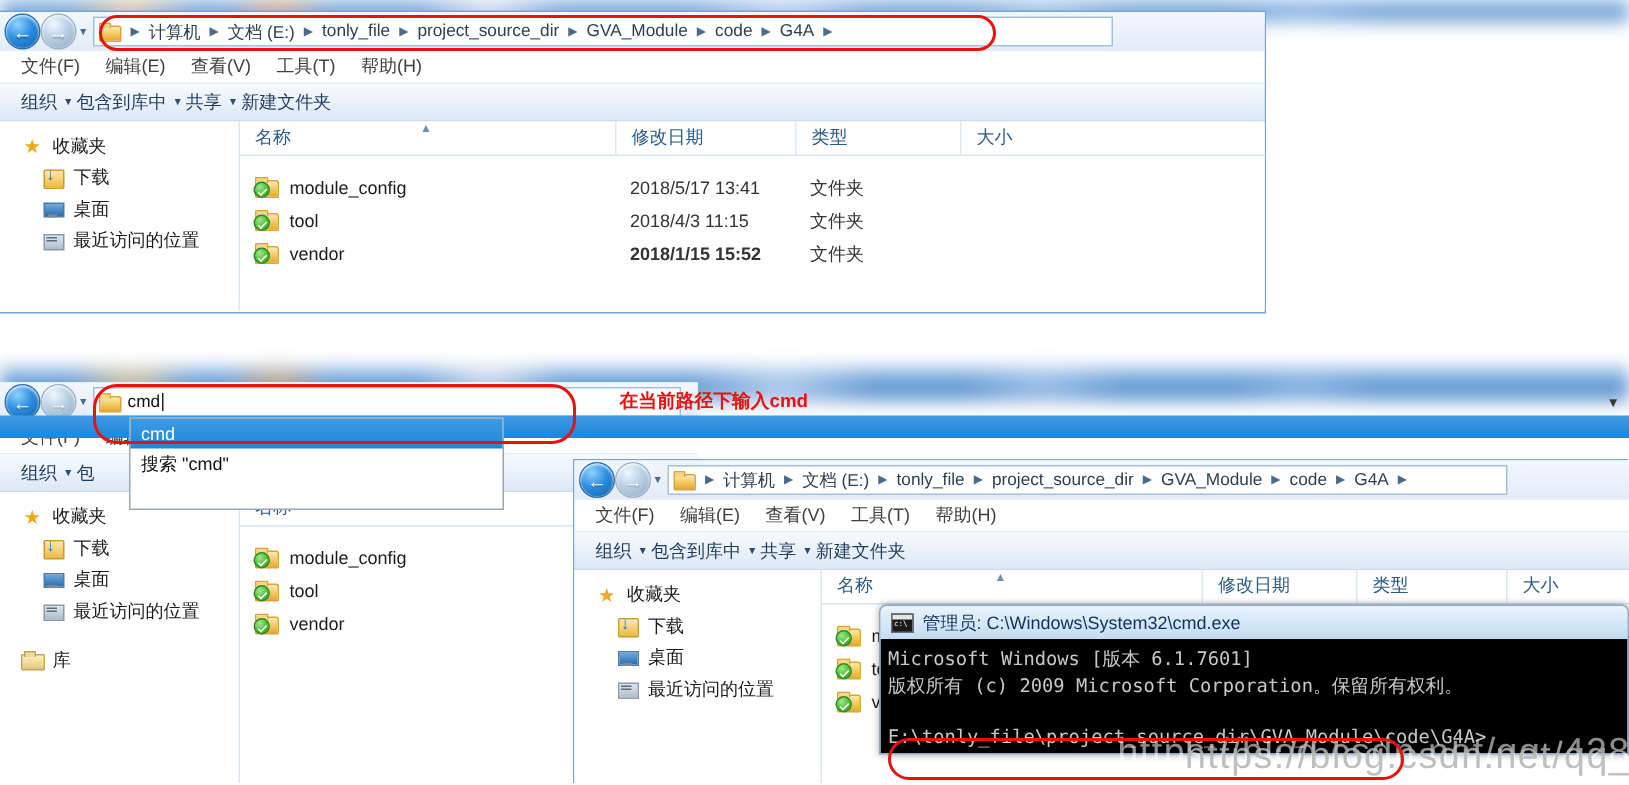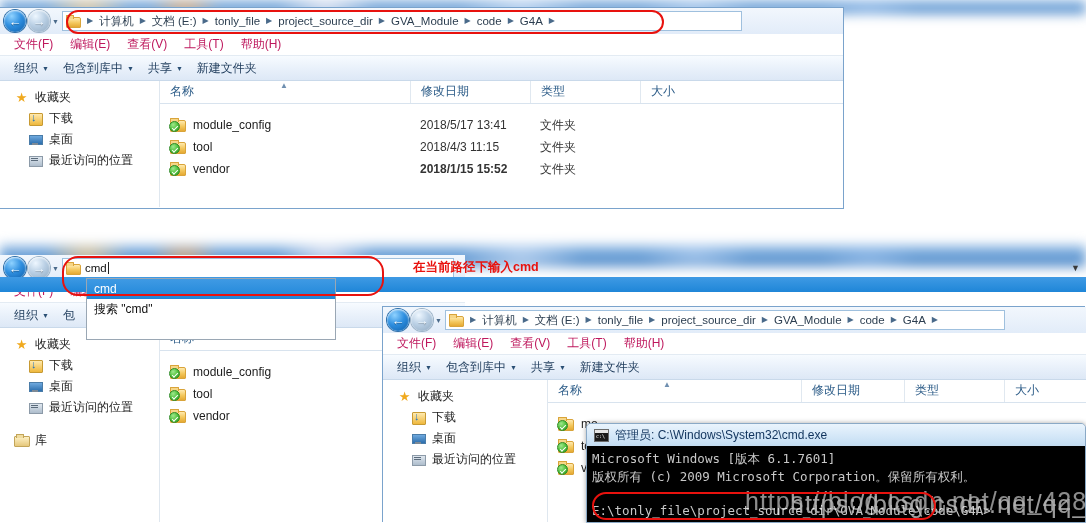--- a/index.html
+++ b/index.html
@@ -102,25 +102,25 @@
     vertical-align:middle; margin-left:1px;
   }
 
   
   .menubar {
     display:flex; align-items:center; height:22px;
     background:#ffffff;
     padding-left:14px; gap:17px;
     border-bottom:1px solid #e3ebf3;
   }
-  .menuitem { font-size:12px; color:#be185d; white-space:nowrap; }
+  .menuitem { font-size:12px; color:#404040; white-space:nowrap; }
 
   
   .cmdbar {
-    display:flex; align-items:center; height:25px; gap:14px;
+    display:flex; align-items:center; height:25px; gap:2px;
     padding-left:14px;
     background: linear-gradient(180deg,#f7fbff 0%,#e8f0fa 55%,#dde8f6 100%);
     border-bottom:1px solid #c9d9ea;
   }
   .cmditem { font-size:12px; color:#1f3c5c; white-space:nowrap; display:flex; align-items:center; gap:4px;}
   .cmditem .car { font-size:7px; color:#2a4f74; }
 
   
   .win-body { display:flex; background:#ffffff; }
   .nav-pane {
@@ -260,21 +260,21 @@
   .ac-item.sel { background:linear-gradient(180deg,#3f9ae4 0%,#1f86d8 100%); color:#fff; }
 
   
   #win3 { left:383px; top:307px; width:703px; height:216px;
           box-shadow:-1px -1px 0 0 #7aa3cc; }
   #win3 .addr-box { width:560px; flex:0 0 auto; }
   #win3 .nav-pane { width:165px; }
 
   
   #cmdwin {
-    position:absolute; left:586px; top:423px; width:500px; height:100px;
+    position:absolute; left:586px; top:403px; width:500px; height:100px;
     background:#d7e8f7;
     border:1px solid #8aa9c6;
     border-radius:5px 5px 0 0;
     box-shadow:0 0 5px rgba(0,0,0,.35);
     overflow:hidden;
     z-index:50;
   }
   .cmd-title {
     display:flex; align-items:center; gap:6px;
     height:22px; padding-left:7px;

